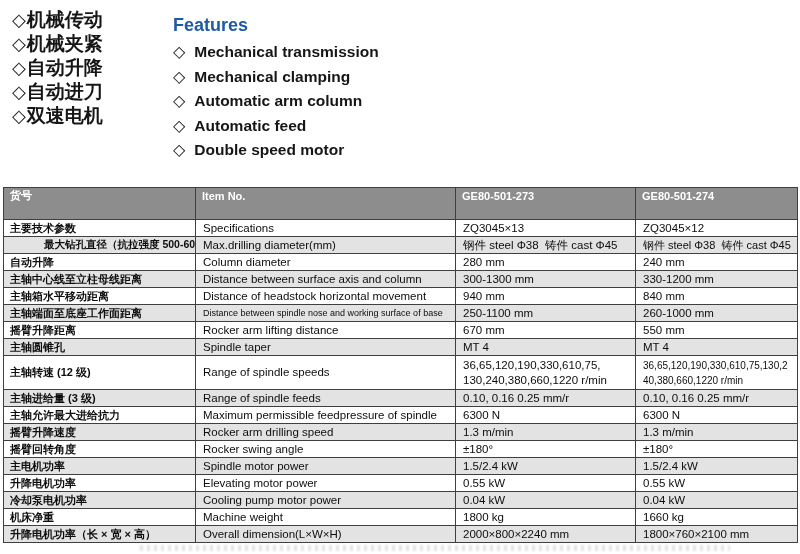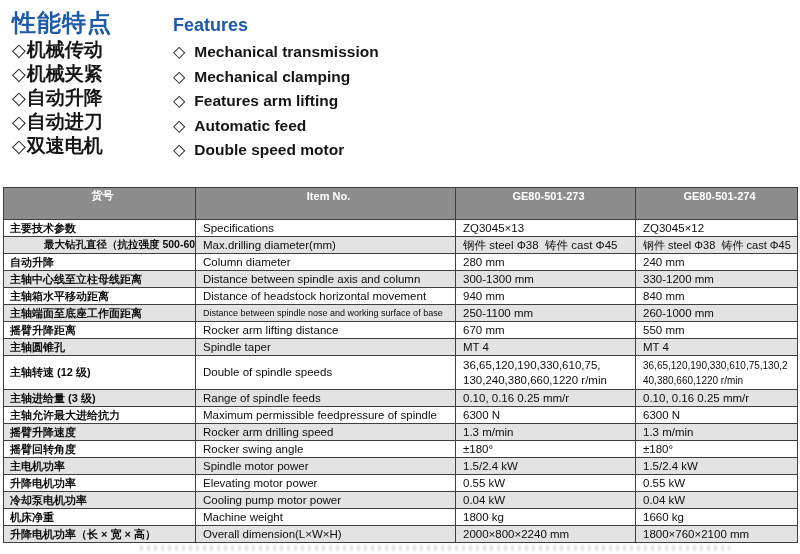--- a/index.html
+++ b/index.html
@@ -53,21 +53,21 @@
     border:1px solid var(--border-color);
   }
   table.spec th, table.spec td{
     border:1px solid var(--border-color);
     overflow:hidden;
     white-space:pre;
     vertical-align:middle;
   }
   table.spec th{
     background:var(--header-bg); color:var(--header-text);
-    font-size:11px; font-weight:bold; text-align:center;
+    font-size:11px; font-weight:bold; text-align:left;
     height:18px; padding:0 0 16px 6px;
   }
   table.spec td{
     font-size:11.5px; color:#0d0d0d;
     height:17px; padding:0 2px 0 6px;
     background:#ffffff;
   }
   table.spec td.cell-zh{font-weight:bold; font-size:11px;}
   table.spec td.cell-en{padding-left:7px;}
   table.spec td.cell-val{padding-left:7px;}
@@ -80,21 +80,20 @@
     background:repeating-linear-gradient(90deg,
       rgba(110,110,110,0.38) 0 3px, rgba(255,255,255,0) 3px 7px);
     filter:blur(1.3px); opacity:0.55;
   }
 </style>
 </head>
 <body>
 
 <section class="features">
   <div class="feat-col-zh">
-    <h1 class="title-zh">性能特点</h1>
     <ul class="feat-list feat-list-zh" id="list-zh">
         <li>
           <span class="diamond">◇</span>
           <span>机械传动</span>
         </li>
         <li>
           <span class="diamond">◇</span>
           <span>机械夹紧</span>
         </li>
         <li>
@@ -117,21 +116,21 @@
         <li>
           <span class="diamond">◇</span>
           <span>Mechanical transmission</span>
         </li>
         <li>
           <span class="diamond">◇</span>
           <span>Mechanical clamping</span>
         </li>
         <li>
           <span class="diamond">◇</span>
-          <span>Features arm lifting</span>
+          <span>Automatic arm column</span>
         </li>
         <li>
           <span class="diamond">◇</span>
           <span>Automatic feed</span>
         </li>
         <li>
           <span class="diamond">◇</span>
           <span>Double speed motor</span>
         </li>
       </ul>
@@ -167,21 +166,21 @@
         <td class="cell-val" style="font-size: 11px;">钢件 steel Φ38  铸件 cast Φ45</td>
       </tr>
       <tr>
         <td class="cell-zh">自动升降</td>
         <td class="cell-en">Column diameter</td>
         <td class="cell-val">280 mm</td>
         <td class="cell-val">240 mm</td>
       </tr>
       <tr>
         <td class="cell-zh">主轴中心线至立柱母线距离</td>
-        <td class="cell-en">Distance between spindle axis and column</td>
+        <td class="cell-en">Distance between surface axis and column</td>
         <td class="cell-val">300-1300 mm</td>
         <td class="cell-val">330-1200 mm</td>
       </tr>
       <tr>
         <td class="cell-zh">主轴箱水平移动距离</td>
         <td class="cell-en">Distance of headstock horizontal movement</td>
         <td class="cell-val">940 mm</td>
         <td class="cell-val">840 mm</td>
       </tr>
       <tr>
@@ -197,21 +196,21 @@
         <td class="cell-val">550 mm</td>
       </tr>
       <tr>
         <td class="cell-zh">主轴圆锥孔</td>
         <td class="cell-en">Spindle taper</td>
         <td class="cell-val">MT 4</td>
         <td class="cell-val">MT 4</td>
       </tr>
       <tr class="tall">
         <td class="cell-zh">主轴转速 (12 级)</td>
-        <td class="cell-en">Double of spindle speeds</td>
+        <td class="cell-en">Range of spindle speeds</td>
         <td class="cell-val">36,65,120,190,330,610,75,
 130,240,380,660,1220 r/min</td>
         <td class="cell-val" style="font-size: 10px;">36,65,120,190,330,610,75,130,2
 40,380,660,1220 r/min</td>
       </tr>
       <tr>
         <td class="cell-zh">主轴进给量 (3 级)</td>
         <td class="cell-en">Range of spindle feeds</td>
         <td class="cell-val">0.10, 0.16 0.25 mm/r</td>
         <td class="cell-val">0.10, 0.16 0.25 mm/r</td>

